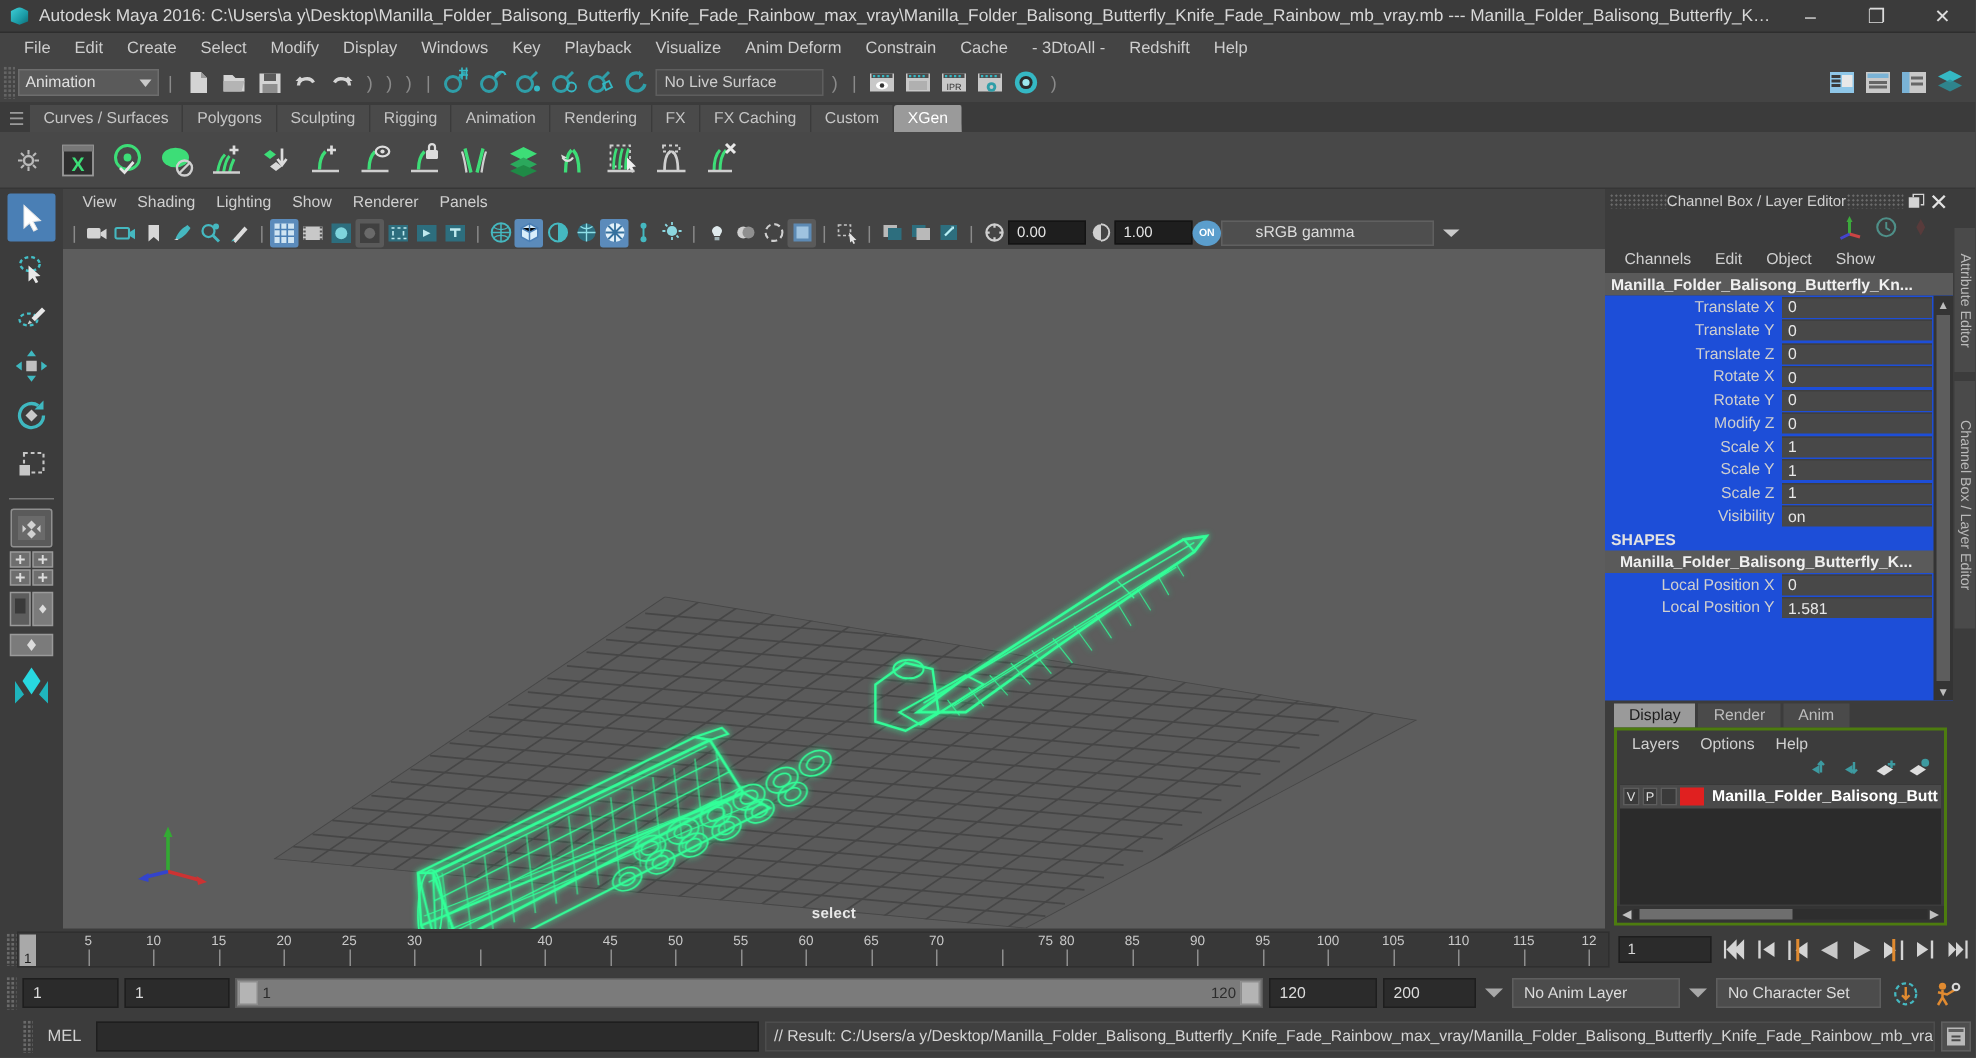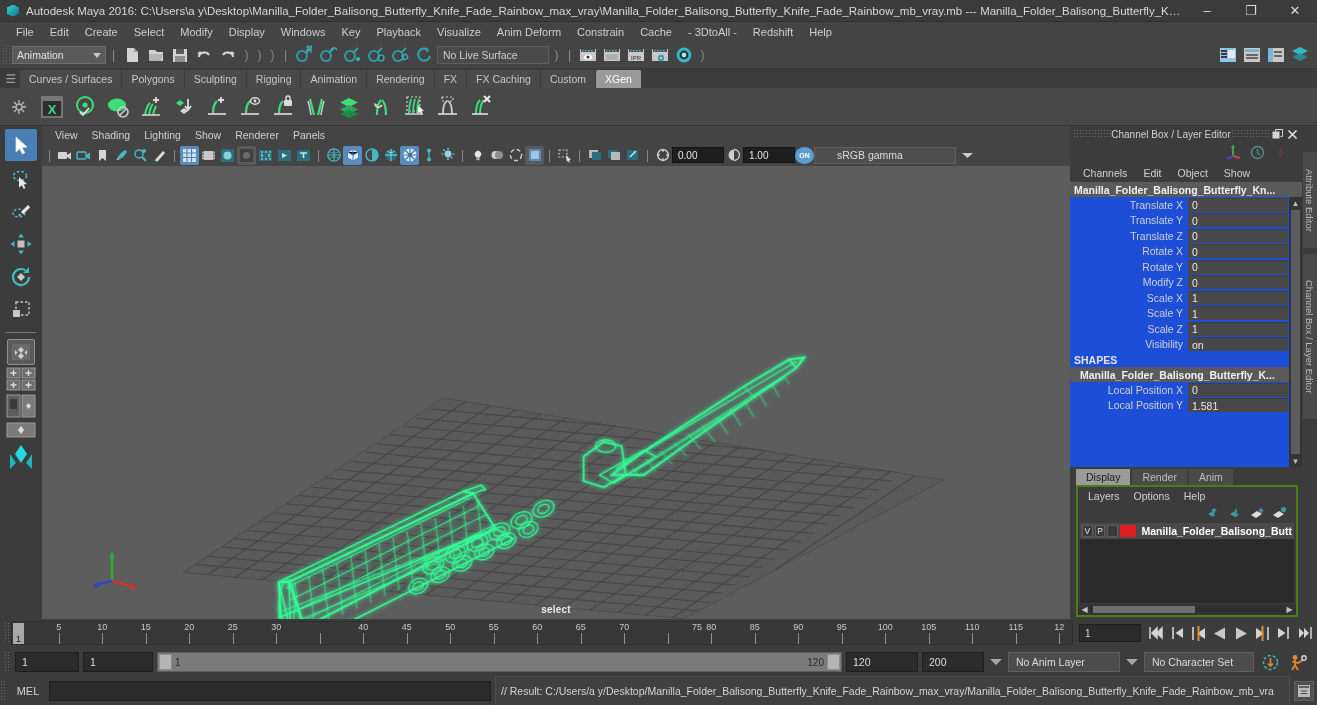--- a/index.html
+++ b/index.html
@@ -266,25 +266,25 @@
   }
   .rhandle { width: 13px; height: 16px; background: #b4b4b4; border: 1px solid #8d8d8d; flex: 0 0 13px; }
   .rlbl { font-size: 10px; color: #2c2c2c; }
   .dropfld {
     height: 20px; background: #4c4c4c; border: 1px solid #5e5e5e; color: #dcdcdc;
     font-size: 10.5px; display: flex; align-items: center; padding-left: 7px;
   }
   .darrow { width: 16px; display: flex; align-items: center; justify-content: center; flex: 0 0 16px; }
 
   
-  .cmdrow { height: 28px; background: #3c3c3c; display: flex; align-items: center; flex: 0 0 28px; padding-left: 0; gap: 4px; }
+  .cmdrow { height: 28px; background: #3c3c3c; display: flex; align-items: center; flex: 0 0 28px; padding-left: 15px; gap: 4px; }
   .mellbl { width: 34px; font-size: 11px; color: #d2d2d2; text-align: center; flex: 0 0 34px; }
   .cmdin { width: 442px; height: 20px; background: #2b2b2b; border: 1px solid #1e1e1e; flex: 0 0 442px; }
   .resultfld {
-    flex: 1 1 auto; height: 31px; background: #404040; border: 1px solid #4d4d4d;
+    flex: 1 1 auto; height: 20px; background: #404040; border: 1px solid #4d4d4d;
     color: #d4d4d4; font-size: 10.5px; display: flex; align-items: center;
     padding-left: 5px; overflow: hidden; white-space: nowrap; min-width: 0;
   }
   .scriptbtn { width: 20px; height: 20px; flex: 0 0 20px; display: flex; align-items: center; justify-content: center; background: #4e4e4e; border: 1px solid #5f5f5f; margin-right: 3px; }
 
   
   .helprow { height: 18px; background: #3c3c3c; display: flex; align-items: center; flex: 0 0 18px; padding-left: 6px; }
   .helptxt { font-size: 10px; color: #bcbcbc; }
 </style>
 </head>

